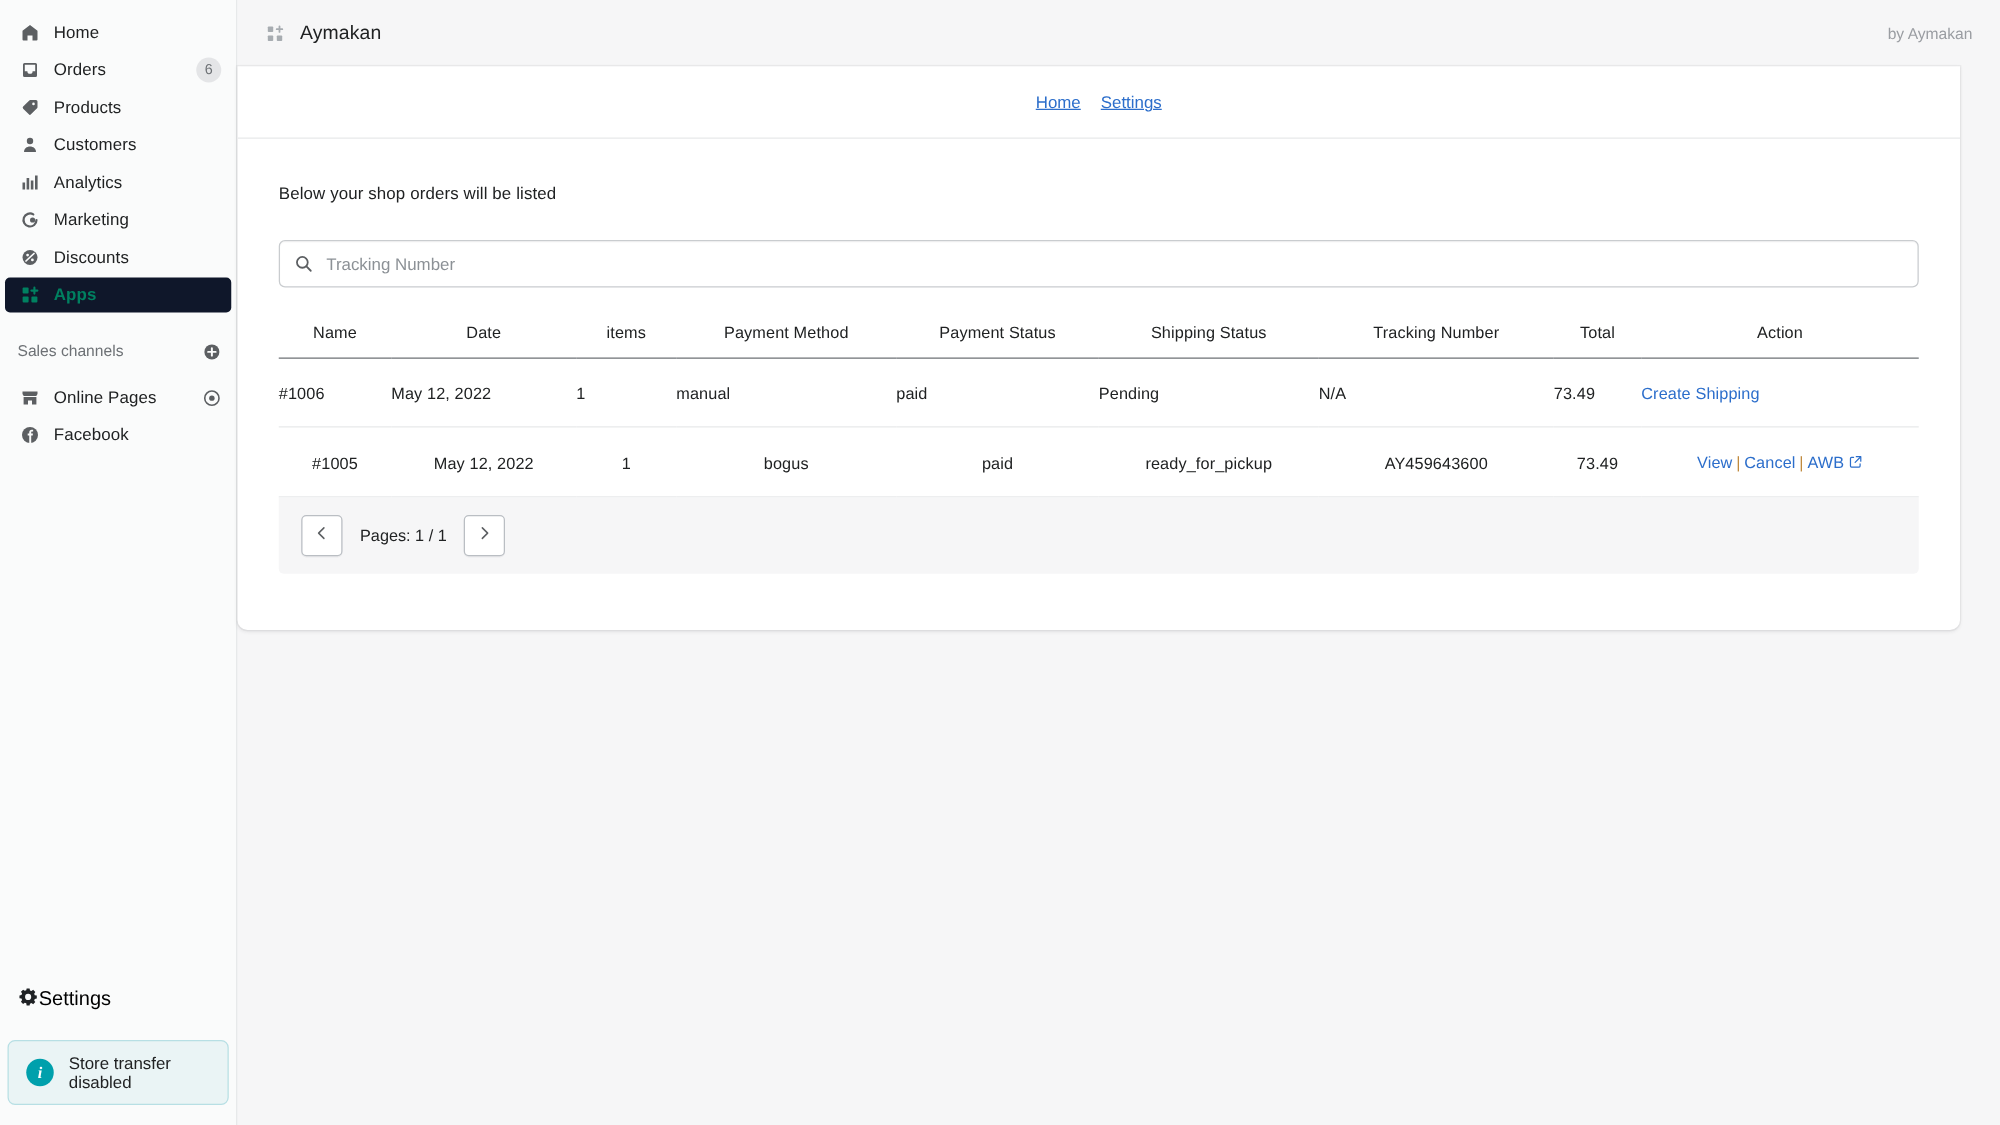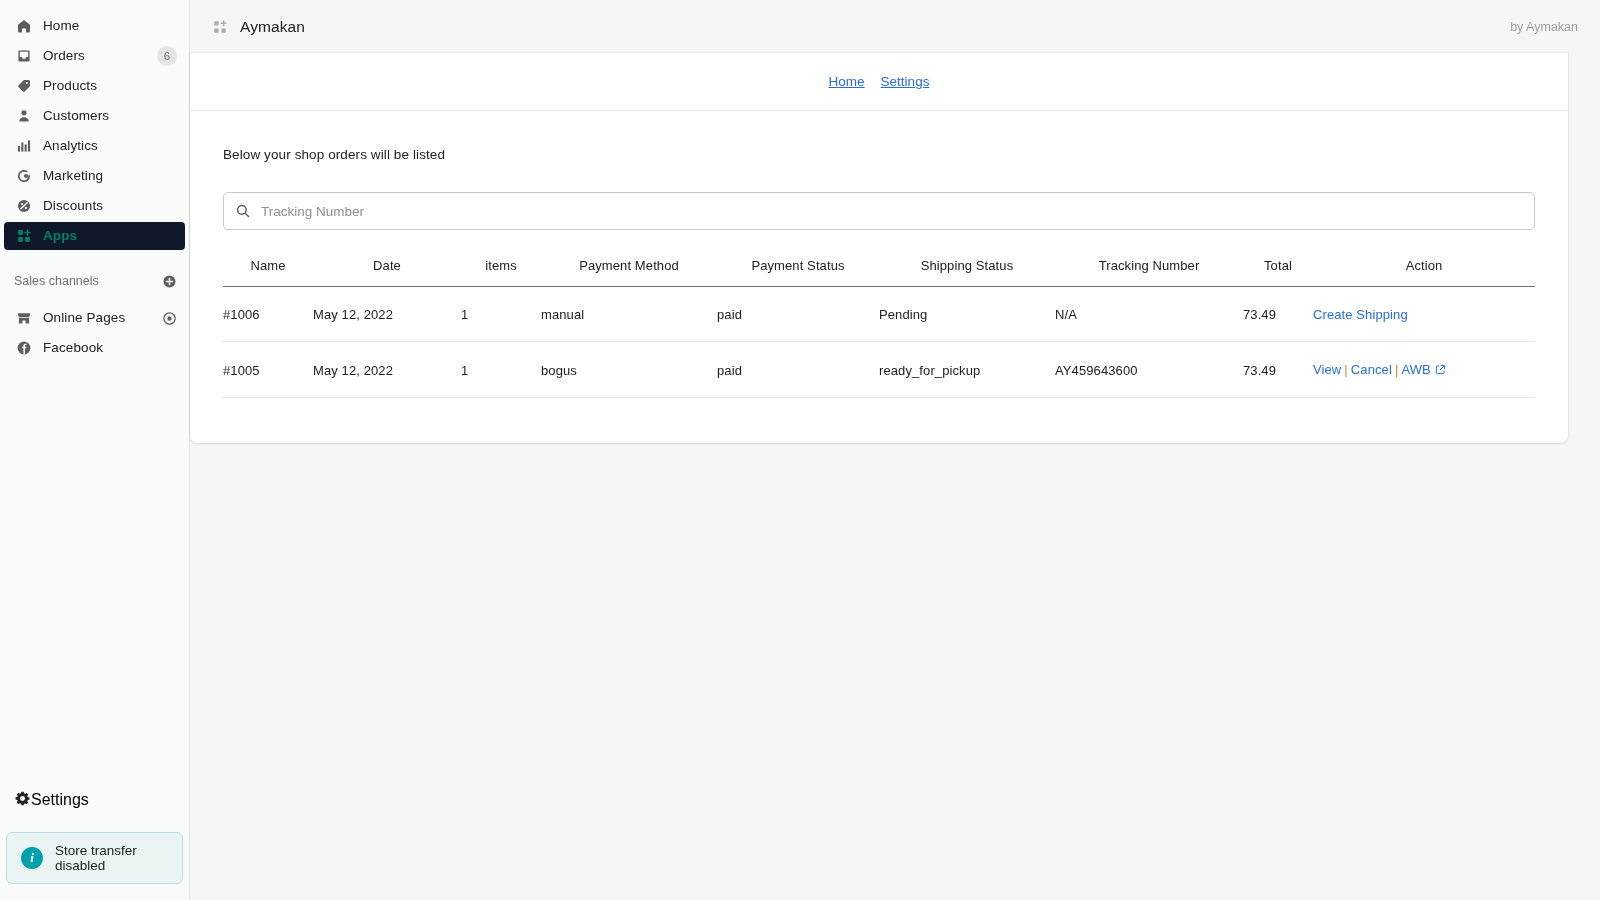--- a/index.html
+++ b/index.html
@@ -175,21 +175,21 @@
     letter-spacing: .1px;
   }
   table.orders tbody td {
     font-size: 13px;
     color: #202223;
     padding: 20px 0 19px 0;
     border-bottom: 1px solid #e8e9ea;
     letter-spacing: .1px;
     vertical-align: middle;
   }
-  table.orders tbody tr:last-child td { border-bottom: 1px solid #e8e9ea; }
+  table.orders tbody tr:last-child td { border-bottom: 1px solid #e8e9ea; text-align: center; }
 
   .c-name   { width: 90px; }
   .c-date   { width: 148px; }
   .c-items  { width: 80px; }
   .c-pmeth  { width: 176px; }
   .c-pstat  { width: 162px; }
   .c-sstat  { width: 176px; }
   .c-track  { width: 188px; }
   .c-total  { width: 70px; }
 
@@ -442,17 +442,34 @@
                     <path d="M7 3.5H4A1.5 1.5 0 0 0 2.5 5v11A1.5 1.5 0 0 0 4 17.5h11a1.5 1.5 0 0 0 1.5-1.5v-3" fill="none" stroke="#2c6ecb" stroke-width="1.8" stroke-linecap="round"></path>
                     <path d="M11 2.5h6.5V9" fill="none" stroke="#2c6ecb" stroke-width="1.8" stroke-linecap="round" stroke-linejoin="round"></path>
                     <path d="M17 3 9.3 10.7" stroke="#2c6ecb" stroke-width="1.8" stroke-linecap="round"></path>
                   </svg>
                 </span>
               </td>
             </tr>
           </tbody>
         </table>
 
+        <div class="pager">
+          <div class="pgbtn">
+            <span>
+              <svg width="13" height="13" viewBox="0 0 20 20">
+                  <path d="M12.5 3.5 6 10l6.5 6.5" fill="none" stroke="#5c5f62" stroke-width="1.9" stroke-linecap="round" stroke-linejoin="round"></path>
+                </svg>
+            </span>
+          </div>
+          <span class="pgtext">Pages: 1 / 1</span>
+          <div class="pgbtn">
+            <span>
+              <svg width="13" height="13" viewBox="0 0 20 20">
+                  <path d="M7.5 3.5 14 10l-6.5 6.5" fill="none" stroke="#5c5f62" stroke-width="1.9" stroke-linecap="round" stroke-linejoin="round"></path>
+                </svg>
+            </span>
+          </div>
+        </div>
 
       </div>
     </div>
   </section>
 </div>
 
 </body></html>

